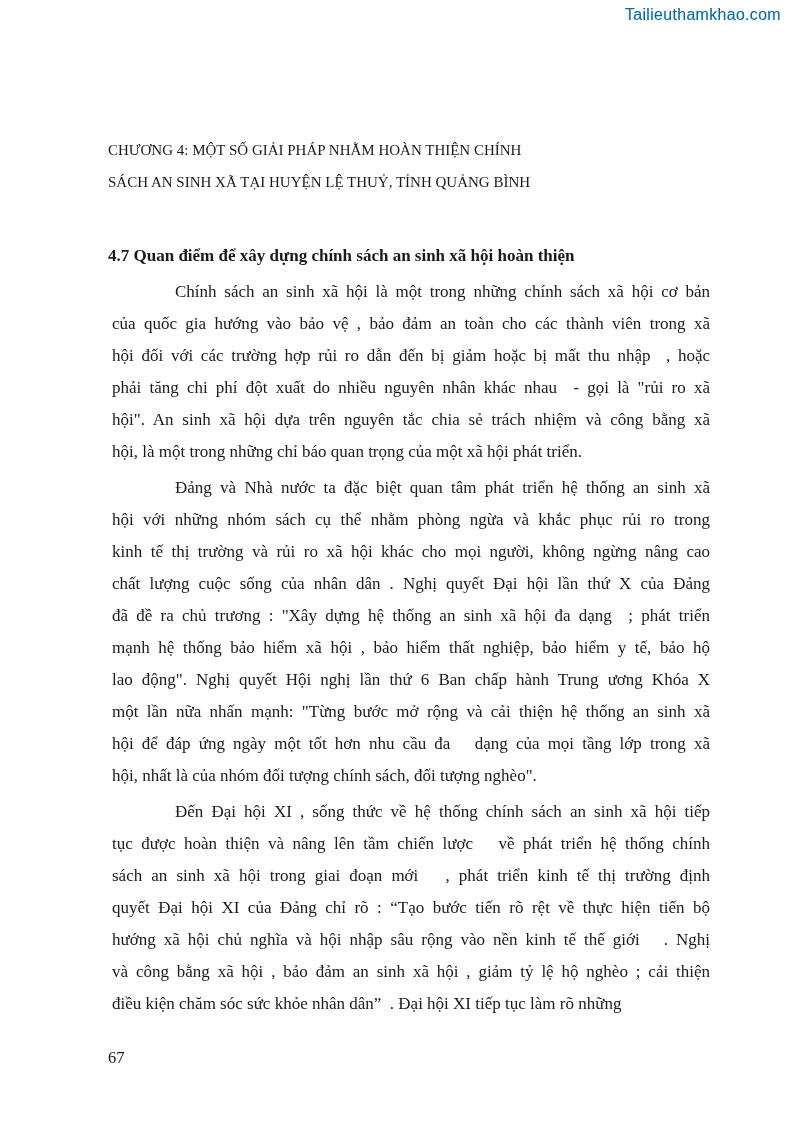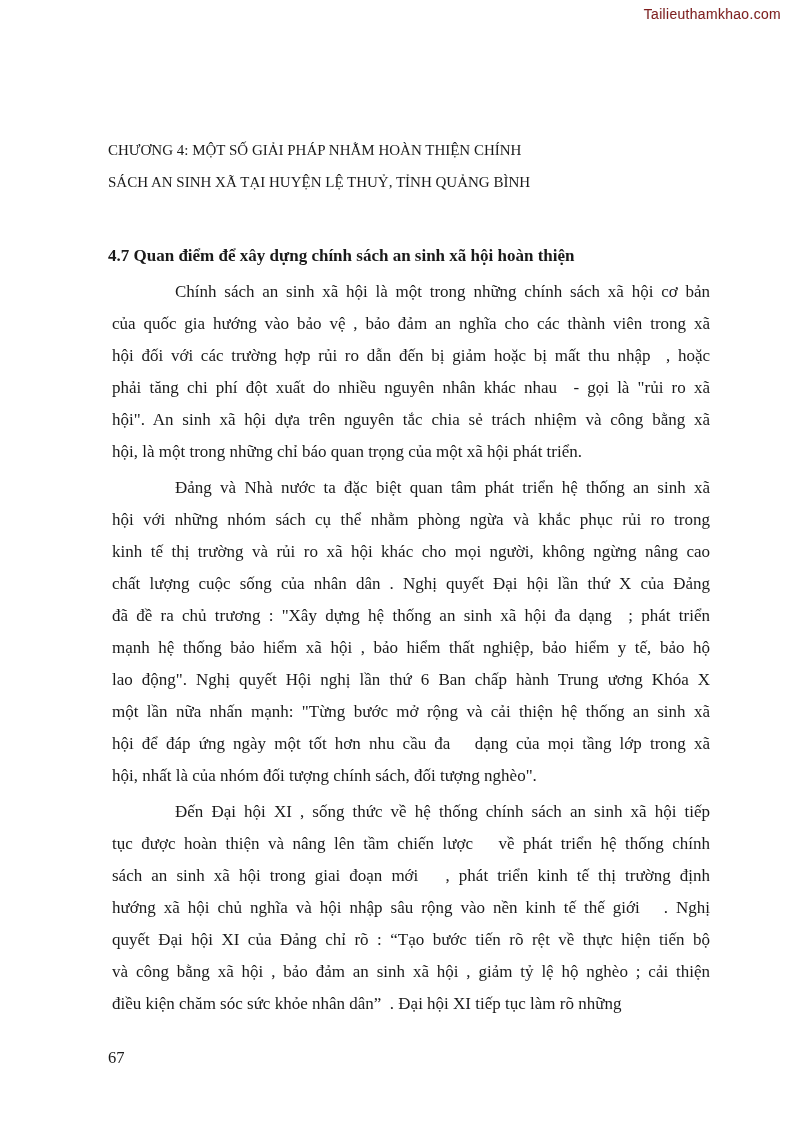--- a/index.html
+++ b/index.html
@@ -12,23 +12,23 @@
     background: #ffffff;
     font-family: "Liberation Serif", "DejaVu Serif", serif;
     color: #1a1a1a;
     overflow: hidden;
   }
   .watermark {
     position: absolute;
     top: 6px;
     right: 13px;
     font-family: "Liberation Sans", "DejaVu Sans", sans-serif;
-    font-size: 14px;
+    font-size: 16px;
     letter-spacing: 0.3px;
-    color: #7f1d1d;
+    color: #0369a1;
     text-shadow: 1px 1px 0 #ffffff, -0.5px -0.5px 0 rgba(130,130,130,0.35);
   }
   .content {
     position: absolute;
     left: 108px;
     top: 134px;
     width: 606px;
     font-size: 17px;
     line-height: 32px;
   }
@@ -72,21 +72,21 @@
     <div class="chapter-title">
       <div>CHƯƠNG 4: MỘT SỐ GIẢI PHÁP NHẰM HOÀN THIỆN CHÍNH</div>
       <div>SÁCH AN SINH XÃ TẠI HUYỆN LỆ THUỶ, TỈNH QUẢNG BÌNH</div>
     </div>
 
     <div class="section-heading">4.7 Quan điểm để xây dựng chính sách an sinh xã hội hoàn thiện</div>
 
     <div>
         <div class="para">
           <div class="line first">Chính sách an sinh xã hội là một trong những chính sách xã hội cơ bản</div>
-          <div class="line">của quốc gia hướng vào bảo vệ , bảo đảm an nghĩa cho các thành viên trong xã</div>
+          <div class="line">của quốc gia hướng vào bảo vệ , bảo đảm an toàn cho các thành viên trong xã</div>
           <div class="line">hội đối với các trường hợp rủi ro dẫn đến bị giảm hoặc bị mất thu nhập &nbsp;, hoặc</div>
           <div class="line">phải tăng chi phí đột xuất do nhiều nguyên nhân khác nhau &nbsp;- gọi là "rủi ro xã</div>
           <div class="line">hội". An sinh xã hội dựa trên nguyên tắc chia sẻ trách nhiệm và công bằng xã</div>
           <div class="line last">hội, là một trong những chỉ báo quan trọng của một xã hội phát triển.</div>
         </div>
         <div class="para">
           <div class="line first">Đảng và Nhà nước ta đặc biệt quan tâm phát triển hệ thống an sinh xã</div>
           <div class="line">hội với những nhóm sách cụ thể nhằm phòng ngừa và khắc phục rủi ro trong</div>
           <div class="line">kinh tế thị trường và rủi ro xã hội khác cho mọi người, không ngừng nâng cao</div>
           <div class="line">chất lượng cuộc sống của nhân dân . Nghị quyết Đại hội lần thứ X của Đảng</div>
@@ -94,22 +94,22 @@
           <div class="line">mạnh hệ thống bảo hiểm xã hội , bảo hiểm thất nghiệp, bảo hiểm y tế, bảo hộ</div>
           <div class="line">lao động". Nghị quyết Hội nghị lần thứ 6 Ban chấp hành Trung ương Khóa X</div>
           <div class="line">một lần nữa nhấn mạnh: "Từng bước mở rộng và cải thiện hệ thống an sinh xã</div>
           <div class="line">hội để đáp ứng ngày một tốt hơn nhu cầu đa &nbsp;&nbsp;dạng của mọi tầng lớp trong xã</div>
           <div class="line last">hội, nhất là của nhóm đối tượng chính sách, đối tượng nghèo".</div>
         </div>
         <div class="para">
           <div class="line first">Đến Đại hội XI , sống thức về hệ thống chính sách an sinh xã hội tiếp</div>
           <div class="line">tục được hoàn thiện và nâng lên tầm chiến lược &nbsp;&nbsp;về phát triển hệ thống chính</div>
           <div class="line">sách an sinh xã hội trong giai đoạn mới &nbsp;&nbsp;, phát triển kinh tế thị trường định</div>
+          <div class="line">quyết Đại hội XI của Đảng chỉ rõ : “Tạo bước tiến rõ rệt về thực hiện tiến bộ</div>
           <div class="line">hướng xã hội chủ nghĩa và hội nhập sâu rộng vào nền kinh tế thế giới &nbsp;&nbsp;. Nghị</div>
-          <div class="line">quyết Đại hội XI của Đảng chỉ rõ : “Tạo bước tiến rõ rệt về thực hiện tiến bộ</div>
           <div class="line">và công bằng xã hội , bảo đảm an sinh xã hội , giảm tỷ lệ hộ nghèo ; cải thiện</div>
           <div class="line last">điều kiện chăm sóc sức khỏe nhân dân” &nbsp;. Đại hội XI tiếp tục làm rõ những</div>
         </div>
       </div>
 
   </div>
 
   <div class="page-number">67</div>
 
 </div>

